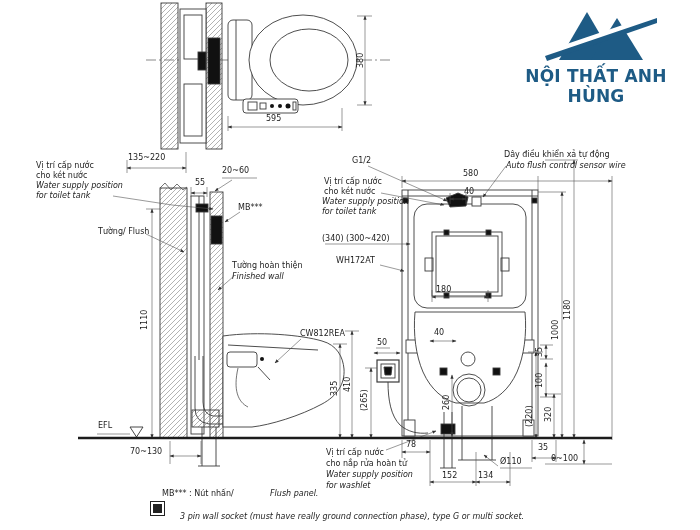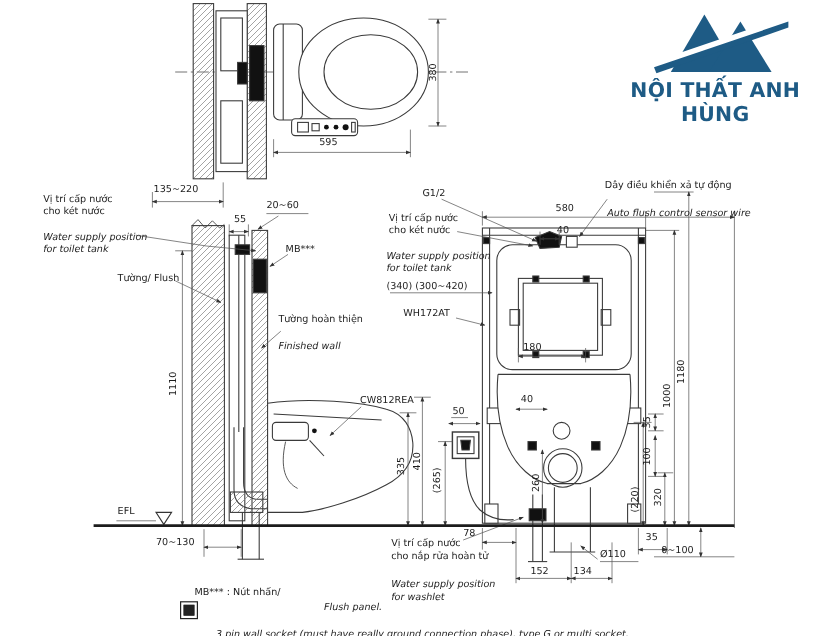--- a/index.html
+++ b/index.html
@@ -2,21 +2,21 @@
 <html><head>
 <meta charset="utf-8">
 <style>
   html,body{margin:0;padding:0;background:#fff;}
   .stage{position:relative;width:700px;height:530px;background:#fff;overflow:hidden;
          font-family:"DejaVu Sans","Liberation Sans",sans-serif;}
   .art{position:absolute;left:0;top:0;}
   span.d,span.l{position:absolute;font-size:8px;color:#1c1c1c;white-space:nowrap;line-height:1;}
   span.l{font-size:8px;}
   .v{transform:rotate(-90deg);transform-origin:0 0;}
-  .en{font-style:italic;color:#222;margin-top:12px;}
+  .en{font-style:italic;color:#222;}
   .note{font-size:8px;padding-left:12px;}
   .brand{position:absolute;left:503px;top:66px;width:186px;text-align:center;
          font-weight:bold;font-size:17px;letter-spacing:.2px;}
   .sock-note-icon{position:absolute;left:150px;top:501px;width:13px;height:13px;
          border:1.4px solid #222;display:flex;align-items:center;justify-content:center;}
   .sock-note-icon i{display:block;width:7px;height:7px;border:1px solid #222;background:#222;}
 </style>
 </head>
 <body>
 
@@ -249,21 +249,21 @@
   <span class="d" style="left:434px;top:329px">40</span>
   <span class="d" style="left:377px;top:339px">50</span>
   <span class="d v" style="left:361px;top:411px">(265)</span>
   <span class="d v" style="left:443px;top:410px">260</span>
   <span class="d v" style="left:536px;top:357px">35</span>
   <span class="d v" style="left:536px;top:388px">100</span>
   <span class="d v" style="left:545px;top:422px">320</span>
   <span class="d v" style="left:526px;top:427px">(220)</span>
   <span class="d v" style="left:552px;top:340px">1000</span>
   <span class="d v" style="left:564px;top:320px">1180</span>
-  <span class="d" style="left:386px;top:441px">78</span>
+  <span class="d" style="left:406px;top:441px">78</span>
   <span class="d" style="left:538px;top:444px">35</span>
   <span class="d" style="left:500px;top:458px">Ø110</span>
   <span class="d" style="left:551px;top:455px">0~100</span>
   <span class="d" style="left:442px;top:472px">152</span>
   <span class="d" style="left:478px;top:472px">134</span>
 
   <span class="l" style="left:326px;top:449px">Vị trí cấp nước</span>
   <span class="l" style="left:326px;top:460px">cho nắp rửa hoàn tử</span>
   <span class="l en" style="left:326px;top:471px">Water supply position</span>
   <span class="l en" style="left:326px;top:482px">for washlet</span>

